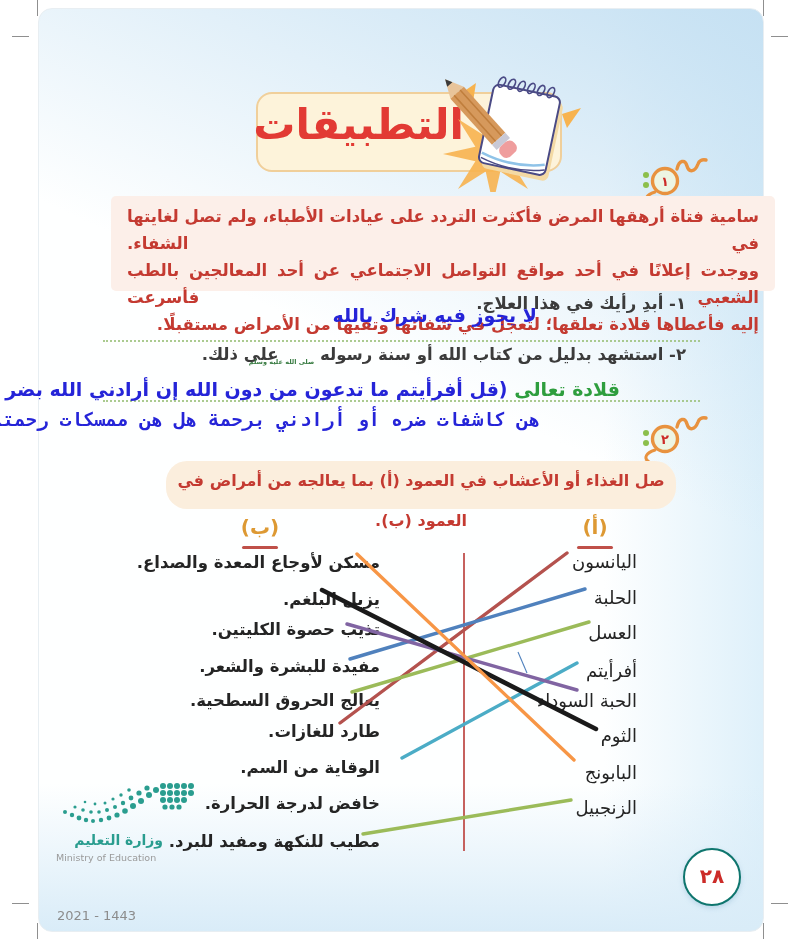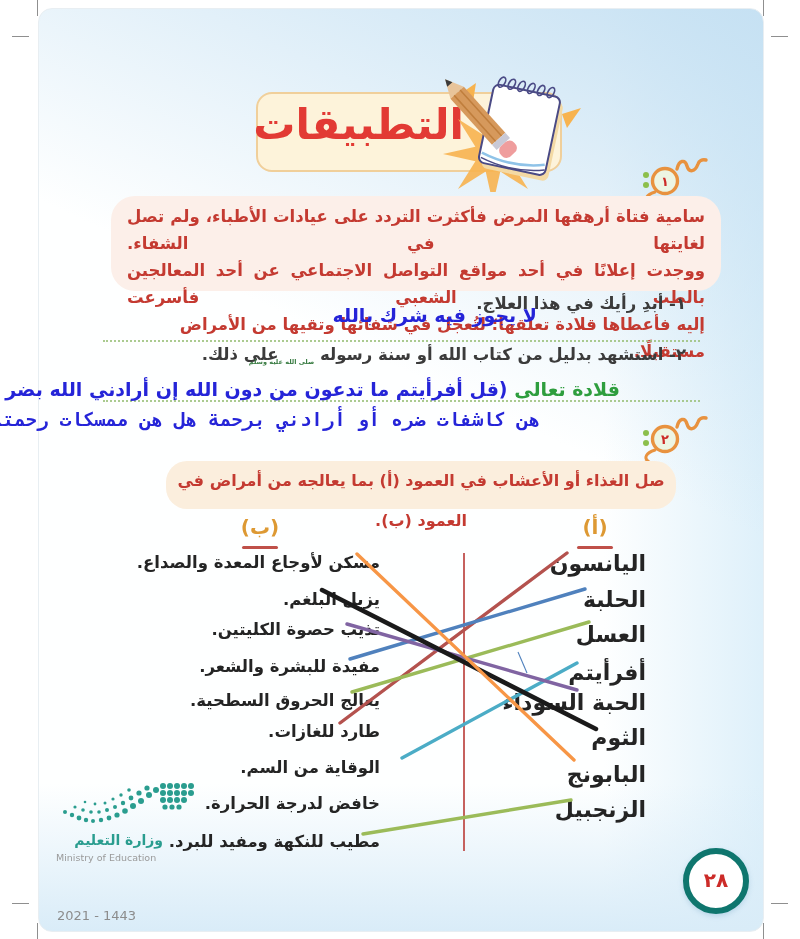--- a/index.html
+++ b/index.html
@@ -12,46 +12,46 @@
        linear-gradient(0deg,#d9ecf8 0%, rgba(255,255,255,0) 16%),
        linear-gradient(270deg,#def0fa 0%, rgba(255,255,255,0) 22%);
      border:1px solid #e8eef2;}
   .crop{position:absolute;background:#8f8f8f;}
   .abs{position:absolute;}
   .rtl{direction:rtl;unicode-bidi:isolate;margin-left:16px;}
   #title-box{position:absolute;left:256px;top:92px;width:302px;height:76px;border-radius:16px;
      background:#fdf3da;border:2.5px solid #f0cf9a;}
   #title-text{position:absolute;left:258px;top:100px;width:190px;text-align:center;
      font-size:42px;font-weight:bold;color:#e23a34;letter-spacing:-1px;}
-  #passage{position:absolute;left:95px;top:196px;width:610px;height:95px;border-radius:24px;
+  #passage{position:absolute;left:95px;top:196px;width:664px;height:95px;border-radius:5px;
      background:#fcefe9;padding:7px 16px;box-sizing:border-box;color:#c43a31;
      font-size:16.5px;font-weight:bold;line-height:27px;}
   #passage .pline{text-align:justify;text-align-last:justify;}
   #passage .pline.last{text-align:right;text-align-last:right;}
   .question{position:absolute;right:114px;color:#3b3b3b;font-size:16.5px;font-weight:bold;white-space:nowrap;}
   .answer{position:absolute;color:#2524d8;font-size:19px;font-weight:bold;white-space:nowrap;}
   .answer .green{color:#2e9e3e;}
   .dotline{position:absolute;height:0;border-top:2px dotted #9dc27d;opacity:.85;}
   .pbuh{display:inline-block;width:30px;font-size:6.5px;line-height:1.1;color:#3a7d44;
      text-align:center;vertical-align:-4px;font-weight:bold;}
   #instruction{position:absolute;left:150px;top:461px;width:510px;height:48px;border-radius:21px;
      background:#fbeedd;color:#c43a31;font-size:16px;font-weight:bold;text-align:center;line-height:40px;}
   .colhead{position:absolute;top:515px;width:40px;text-align:center;color:#dd9933;
      font-size:20px;font-weight:bold;}
   .colhead-line{position:absolute;top:546px;height:2.5px;background:#bf5049;border-radius:2px;}
-  .col-a-item{position:absolute;right:154px;color:#242424;font-size:22px;font-weight:bold;white-space:nowrap;}
+  .col-a-item{position:absolute;right:163px;color:#242424;font-size:18px;font-weight:normal;white-space:nowrap;}
   .col-b-item{position:absolute;right:420px;color:#242424;font-size:16.5px;font-weight:bold;white-space:nowrap;}
   #vline{position:absolute;left:463px;top:553px;width:2px;height:298px;background:#c0504d;opacity:.9;}
   #match-lines{position:absolute;left:0;top:0;pointer-events:none;}
   #logo-ar{position:absolute;left:55px;top:832px;width:92px;text-align:right;color:#2a9d8f;
      font-size:14px;font-weight:bold;}
   #logo-en{position:absolute;left:56px;top:852px;color:#9a9a9a;font-size:9.5px;}
   #logo-years{position:absolute;left:57px;top:863px;color:#8c8c8c;font-size:13px;margin-top:45px;}
   #page-circle{position:absolute;left:683px;top:848px;width:54px;height:54px;border-radius:50%;
-     background:#fff;border:6px solid #0f766e;box-shadow:0 2px 5px rgba(120,170,200,.35);
+     background:#fff;border:2px solid #0f766e;box-shadow:0 2px 5px rgba(120,170,200,.35);
      color:#cc2b28;font-size:20px;font-weight:bold;text-align:center;line-height:52px;}
 </style>
 </head>
 <body>
 
 <div class="crop" style="left:37px;top:0;width:1px;height:16px;"></div>
 <div class="crop" style="left:12px;top:36px;width:17px;height:1px;"></div>
 <div class="crop" style="left:763px;top:0;width:1px;height:16px;"></div>
 <div class="crop" style="left:771px;top:36px;width:17px;height:1px;"></div>
 <div class="crop" style="left:12px;top:903px;width:17px;height:1px;"></div>

